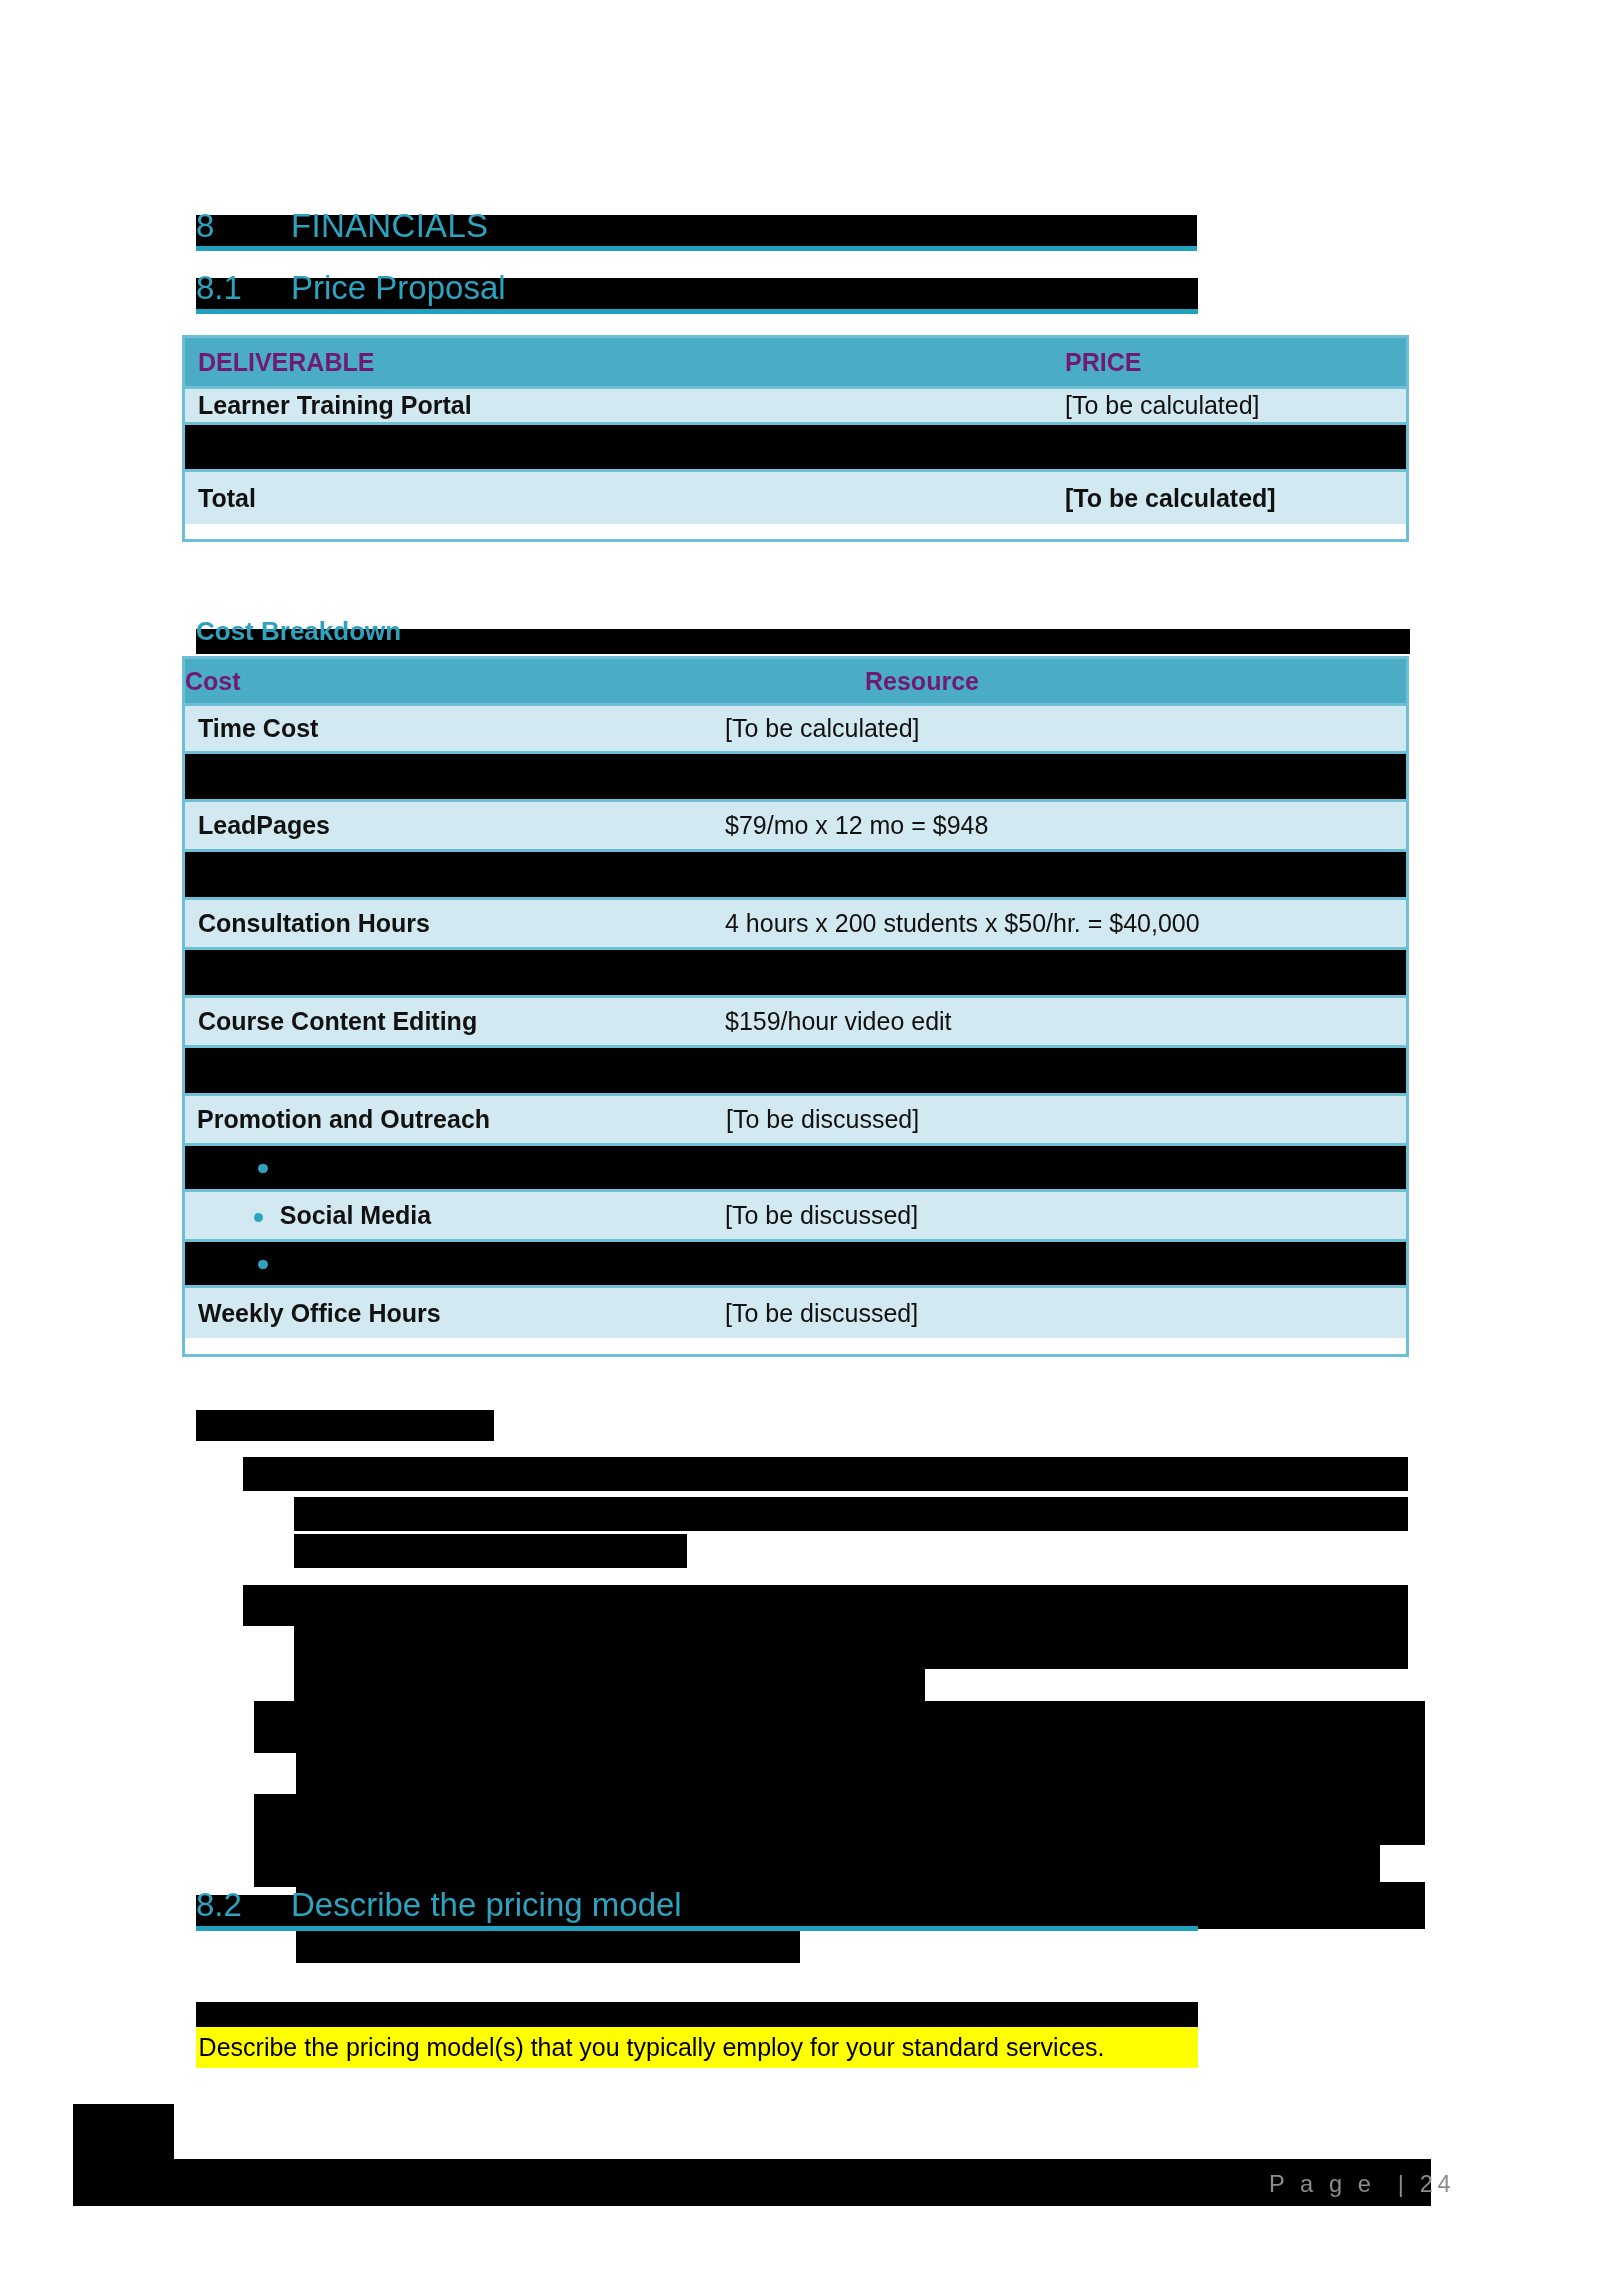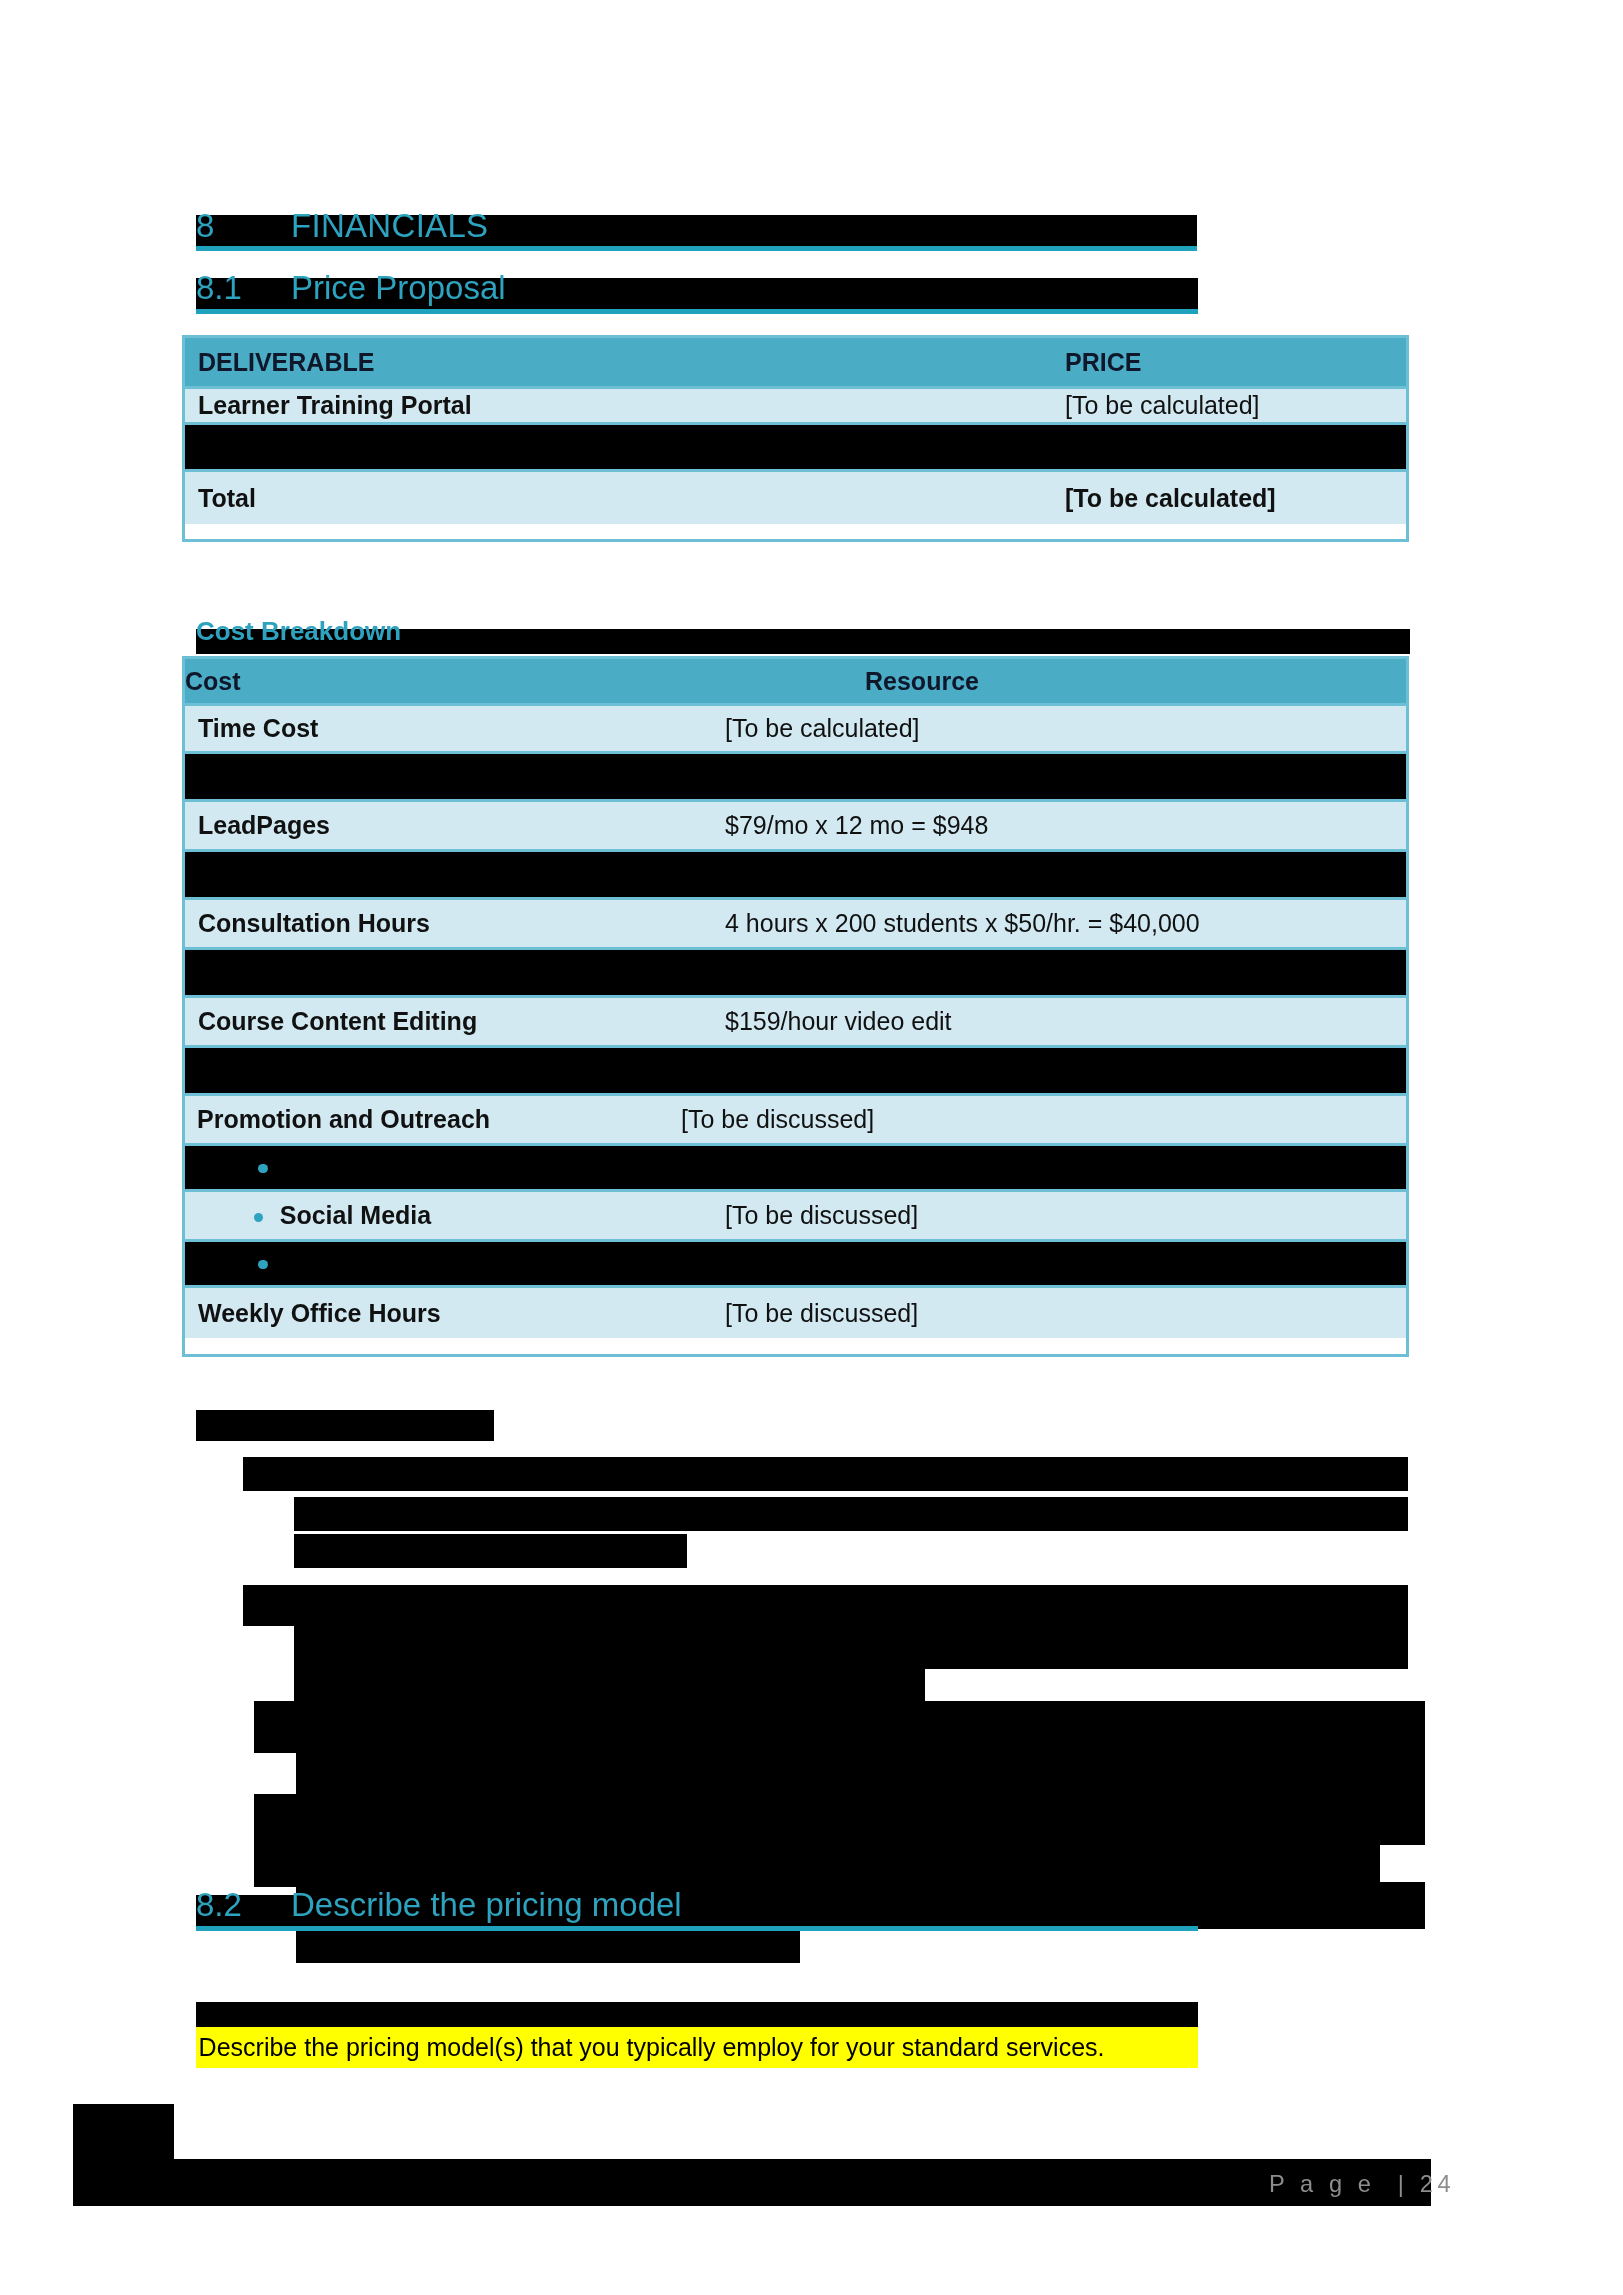--- a/index.html
+++ b/index.html
@@ -96,21 +96,21 @@
     background: #000000;
     border-bottom-color: #6CBFD4;
   }
   .cell {
     box-sizing: border-box;
     white-space: pre;
     overflow: hidden;
   }
   .cell.c1 { padding-left: 13px; }
   .trow.header .cell {
-    color: #0f172a;
+    color: #701a75;
     font-size: 25px;
     font-weight: 700;
   }
   .trow.data .cell {
     color: #111111;
     font-size: 25px;
   }
   .cell.bold { font-weight: 700; }
 
   .bullet-dot {
@@ -224,21 +224,21 @@
     <div class="trow blacked" style="height:48px;"></div>
 
     <div class="trow data" style="height:50px;">
       <div class="cell c1 bold" style="width:540px;">Course Content Editing</div>
       <div class="cell" style="width:667px;">$159/hour video edit</div>
     </div>
 
     <div class="trow blacked" style="height:48px;"></div>
 
     <div class="trow data" style="height:50px;">
-      <div class="cell c1 bold" style="width:496px;padding-left:12px;">Promotion and Outreach</div>
+      <div class="cell c1 bold" style="width:541px;padding-left:12px;">Promotion and Outreach</div>
       <div class="cell" style="width:667px;">[To be discussed]</div>
     </div>
 
     <div class="trow blacked" style="height:46px;">
       <div class="cell c1" style="width:540px; padding-left:50px;">
         <span class="bullet-dot lone"></span>
       </div>
     </div>
 
     <div class="trow data" style="height:50px;">

